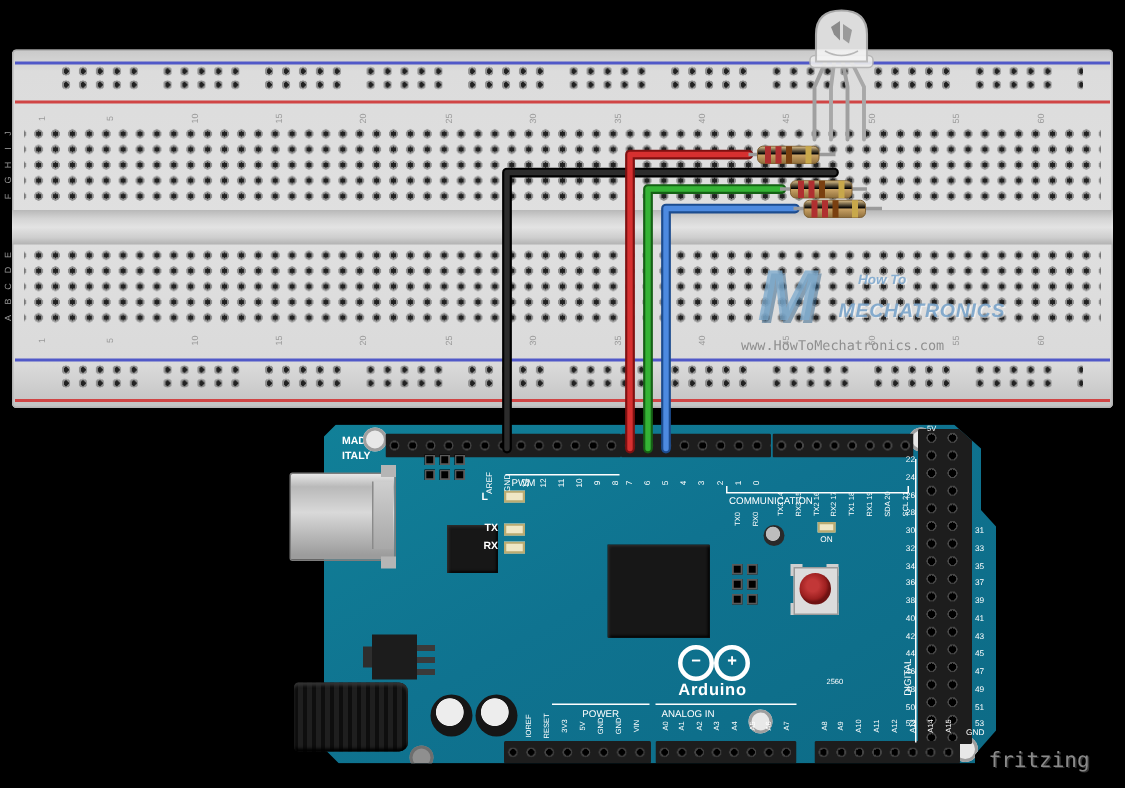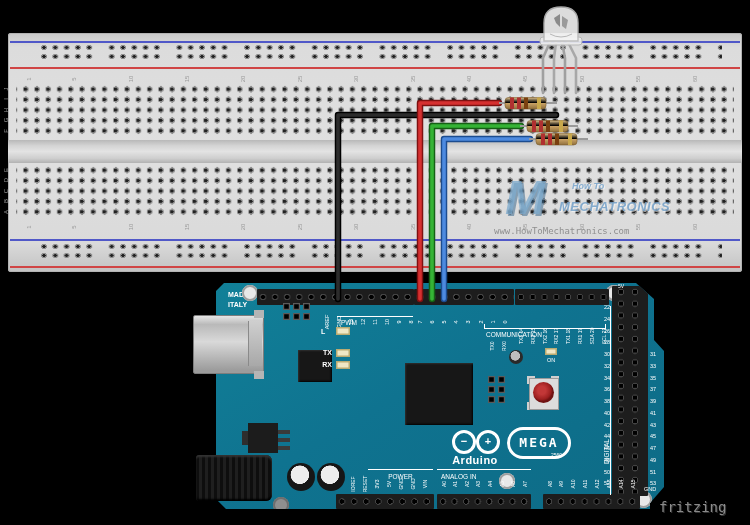--- a/index.html
+++ b/index.html
@@ -353,23 +353,20 @@
       <div class="abs" style="left:62px;top:155px;width:12px;height:4px;background:#3a3a3a"></div>
       <div class="abs" style="left:62px;top:163px;width:12px;height:4px;background:#3a3a3a"></div>
     </div>
 
     <div class="cap" style="left:71px;top:180px;width:28px;height:28px"></div>
     <div class="cap" style="left:101px;top:180px;width:28px;height:28px"></div>
 
     <div class="logo-circle" style="left:236px;top:147px">−</div>
     <div class="logo-circle" style="left:260px;top:147px">+</div>
     <div class="white-txt" style="left:231px;top:171px;width:56px;text-align:center;font-size:11px;font-weight:bold;letter-spacing:.5px">Arduino</div>
-    <div class="abs" style="left:291px;top:144px;width:58px;height:26px;border:3px solid #fff;border-radius:16px;
-         color:#fff;text-align:center;line-height:26px;font-size:13px;font-weight:bold;letter-spacing:2px;
-         font-family:'DejaVu Sans Mono',monospace">MEGA</div>
     <div class="white-txt" style="left:335px;top:169px;font-size:5px">2560</div>
   </div>
 
   <div class="abs" style="left:193px;top:315px;width:69px;height:57px;
        background:linear-gradient(#e6e6e6,#b9b9b9 15%,#d9d9d9 45%,#9c9c9c 95%);
        border:1px solid #7d7d7d;border-radius:2px">
     <div class="abs" style="left:54px;top:5px;width:13px;height:45px;background:linear-gradient(#cfcfcf,#a8a8a8);border-left:1px solid #8a8a8a"></div>
     <div class="abs" style="left:60px;top:-6px;width:10px;height:8px;background:#b5b5b5"></div>
     <div class="abs" style="left:60px;top:55px;width:10px;height:8px;background:#b5b5b5"></div>
   </div>

